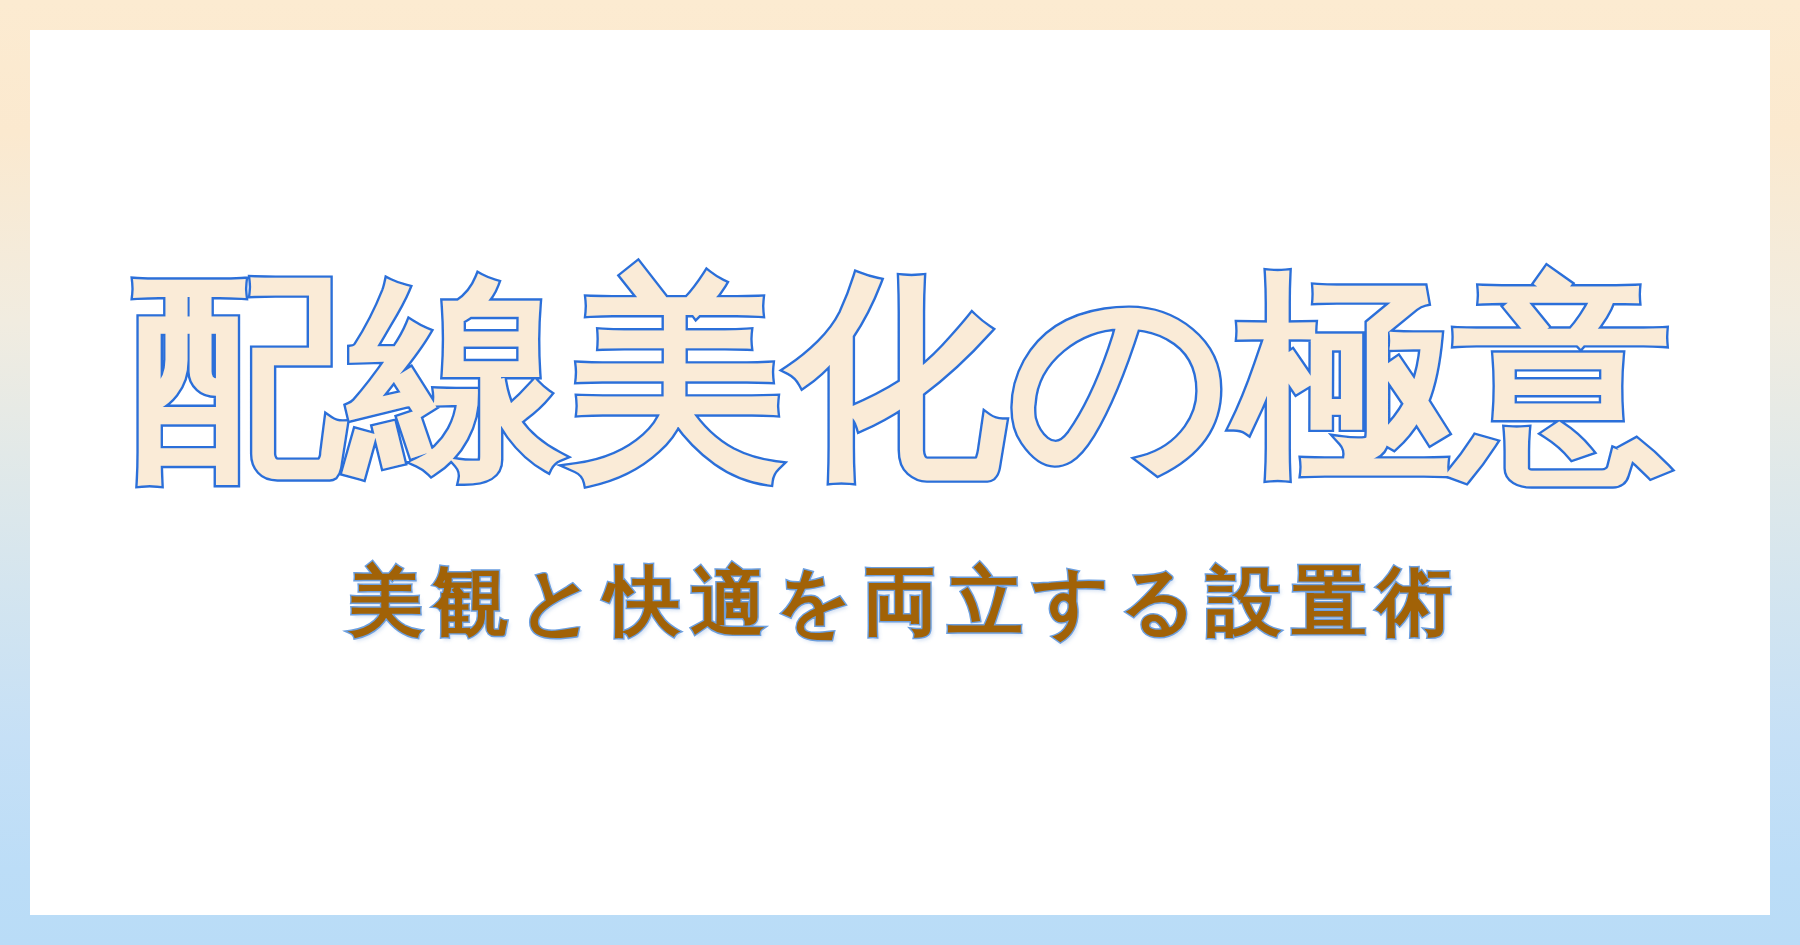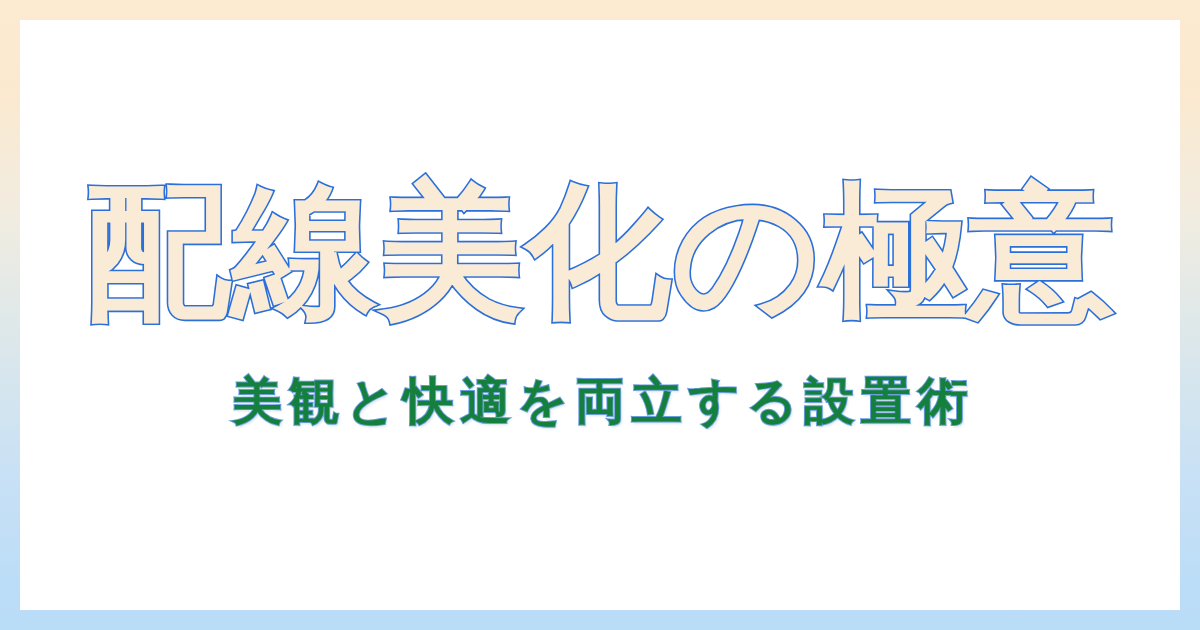--- a/index.html
+++ b/index.html
@@ -89,21 +89,21 @@
   .subtitle {
     display: inline-block;
     margin: 0;
     font-family: "DejaVu Sans", "Liberation Sans", sans-serif;
     font-weight: 700;
     font-size: 50px;
     line-height: 1.1;
     letter-spacing: 0.135em;
     text-indent: 0.135em;
     white-space: nowrap;
-    color: #15803d;
+    color: #a16207;
     -webkit-text-stroke: 1.9px #6b9fe0;
     paint-order: stroke fill;
     text-shadow: 1.5px 2px 2.5px rgba(120, 160, 215, 0.30);
     text-rendering: geometricPrecision;
   }
 </style>
 </head>
 <body>
 
 <div class="og-card">

